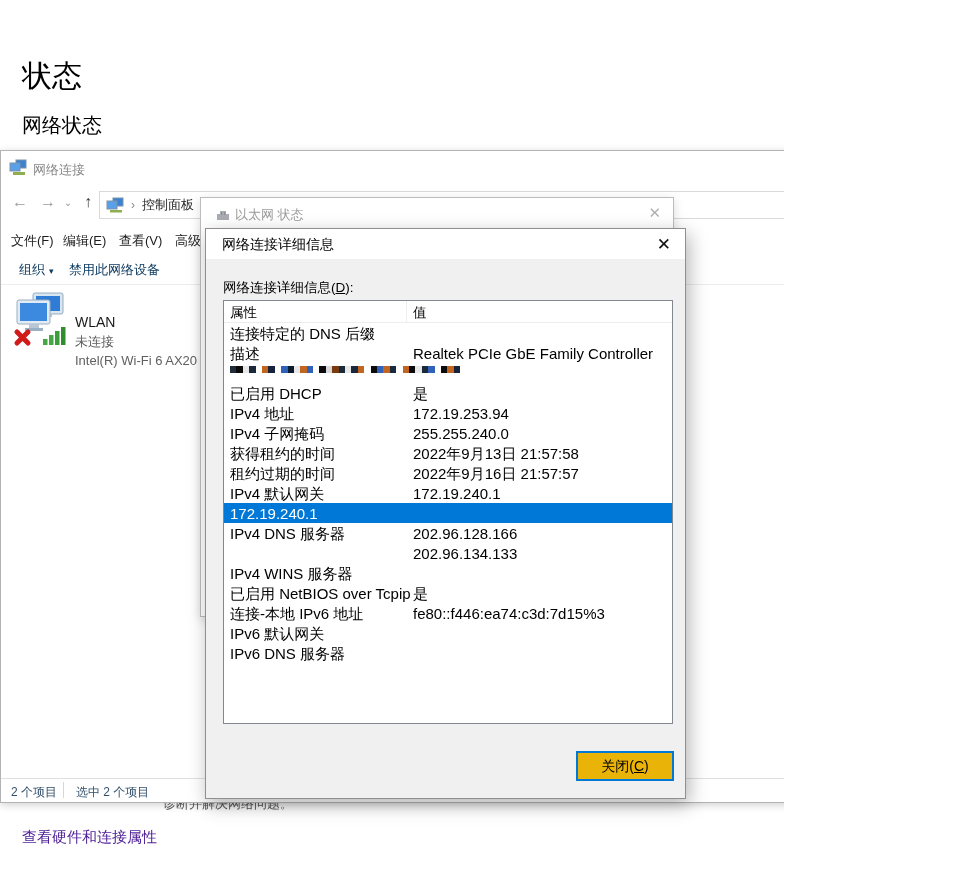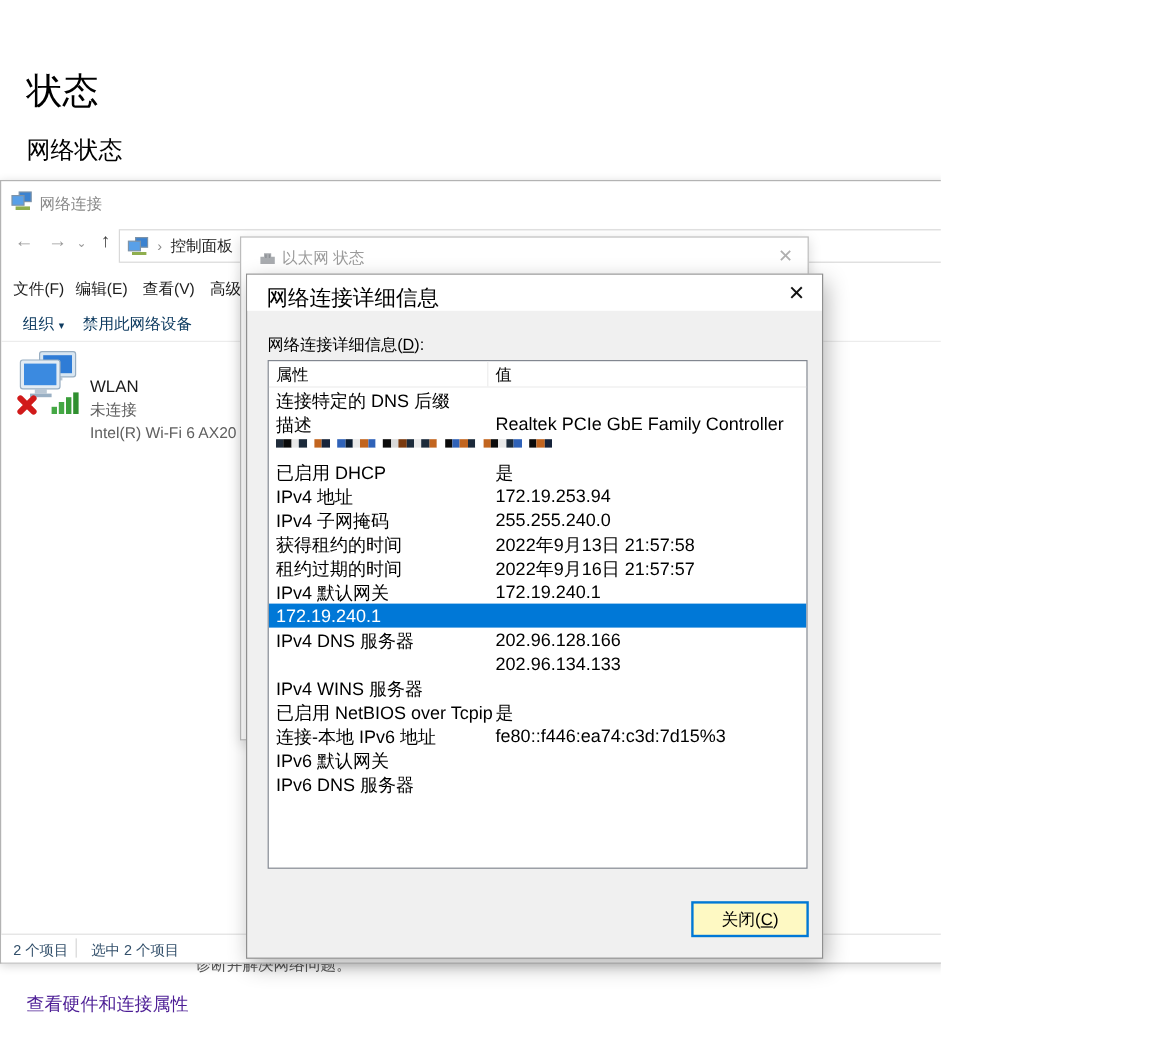--- a/index.html
+++ b/index.html
@@ -51,35 +51,35 @@
   .dlg-eth { position:absolute; left:200px; top:197px; width:474px; height:420px; background:#fff;
              border:1px solid #bcbcbc; z-index:20; box-shadow:0 3px 10px rgba(0,0,0,.15); }
   .dlg-eth .tt { position:absolute; left:34px; top:8px; font-size:13px; color:#9b9b9b; }
   .dlg-eth .ic { position:absolute; left:14px; top:11px; }
   .dlg-eth .x  { position:absolute; right:12px; top:6px; font-size:15px; color:#b0b0b0; cursor:pointer; }
 
   
   .dlg-det { position:absolute; left:205px; top:228px; width:481px; height:571px; background:#f0f0f0;
              border:1px solid #8f8f8f; z-index:30; box-shadow:3px 6px 18px rgba(0,0,0,.30); }
   .dlg-det .bar { position:absolute; left:0; top:0; width:100%; height:30px; background:#fff; }
-  .dlg-det .tt { position:absolute; left:16px; top:7px; font-size:18px; color:#000; }
+  .dlg-det .tt { position:absolute; left:16px; top:7px; font-size:14px; color:#000; }
   .dlg-det .x  { position:absolute; right:14px; top:5px; font-size:17px; color:#111; cursor:pointer; }
   .dlg-label { position:absolute; left:17px; top:50px; font-size:13.5px; color:#000; }
   .ak { text-decoration:underline; }
   .lv { position:absolute; left:17px; top:71px; width:450px; height:424px; background:#fff; border:1px solid #828790; overflow:hidden; }
   .lv-head { display:flex; height:22px; border-bottom:1px solid #ededed; font-size:13.5px; color:#000; }
   .lv-head .c1 { width:183px; padding:3px 0 0 6px; border-right:1px solid #ededed; }
   .lv-head .c2 { flex:1; padding:3px 0 0 6px; }
   .lvrow { display:flex; height:20px; font-size:15px; color:#000; }
   .lvrow .lvl { width:183px; padding:2px 0 0 6px; white-space:nowrap; }
   .lvrow .lvv { flex:1; padding:2px 0 0 6px; white-space:nowrap; }
   .lvrow.sel { background:#0078d7; color:#fff; }
   .mosaic { display:flex; flex-wrap:wrap; width:116px; height:14px; margin-top:3px; margin-left:6px; padding:0 !important; }
   .mosaic i { width:6.4px; height:7px; display:block; }
-  .btn-close { position:absolute; left:370px; top:522px; width:98px; height:30px; background:#fef9c3;
+  .btn-close { position:absolute; left:370px; top:522px; width:98px; height:30px; background:#eab308;
                border:2px solid #0078d7; font-size:14px; color:#000; text-align:center; line-height:26px; cursor:pointer; }
 
   svg { display:block; }
 </style>
 </head>
 <body>
 
 <div id="root">
 
   <div class="set-title">状态</div>

